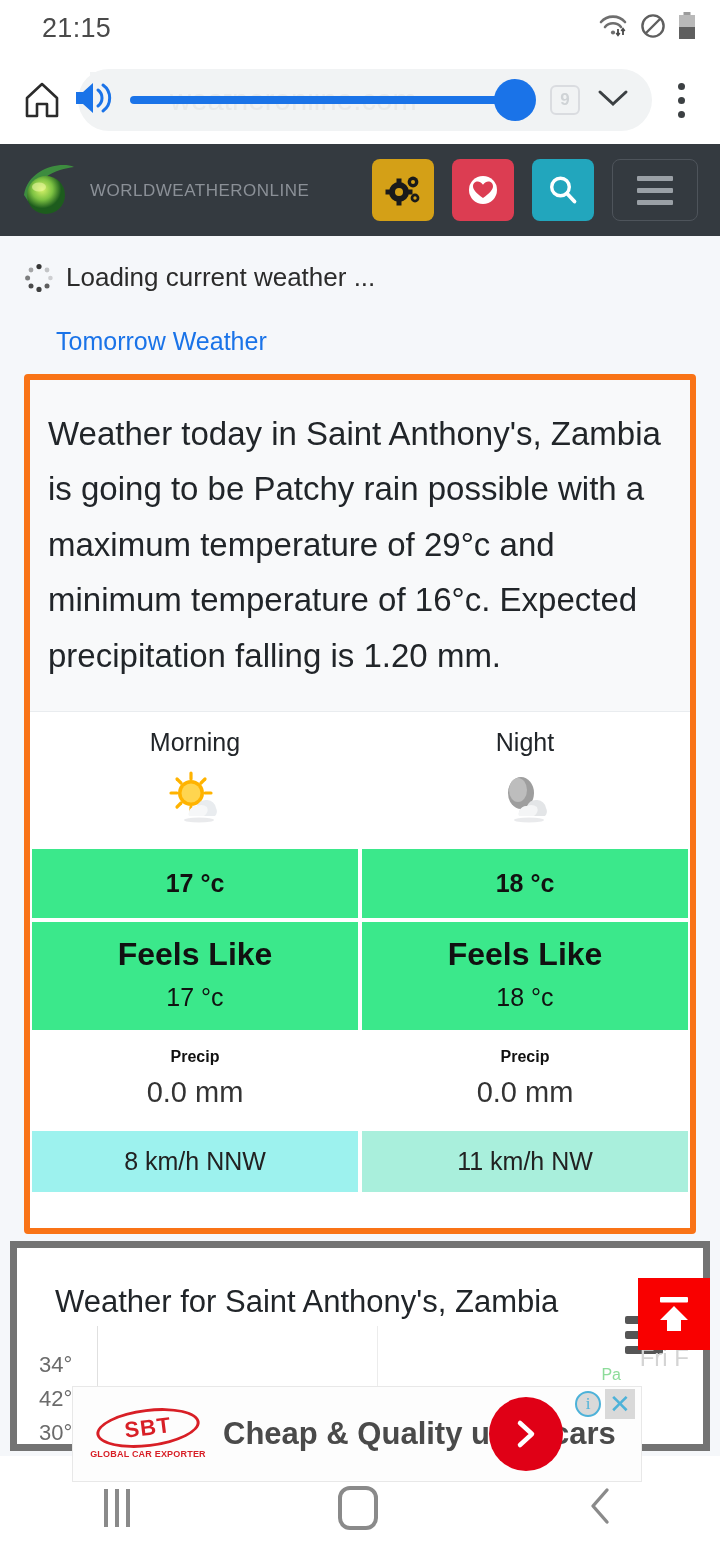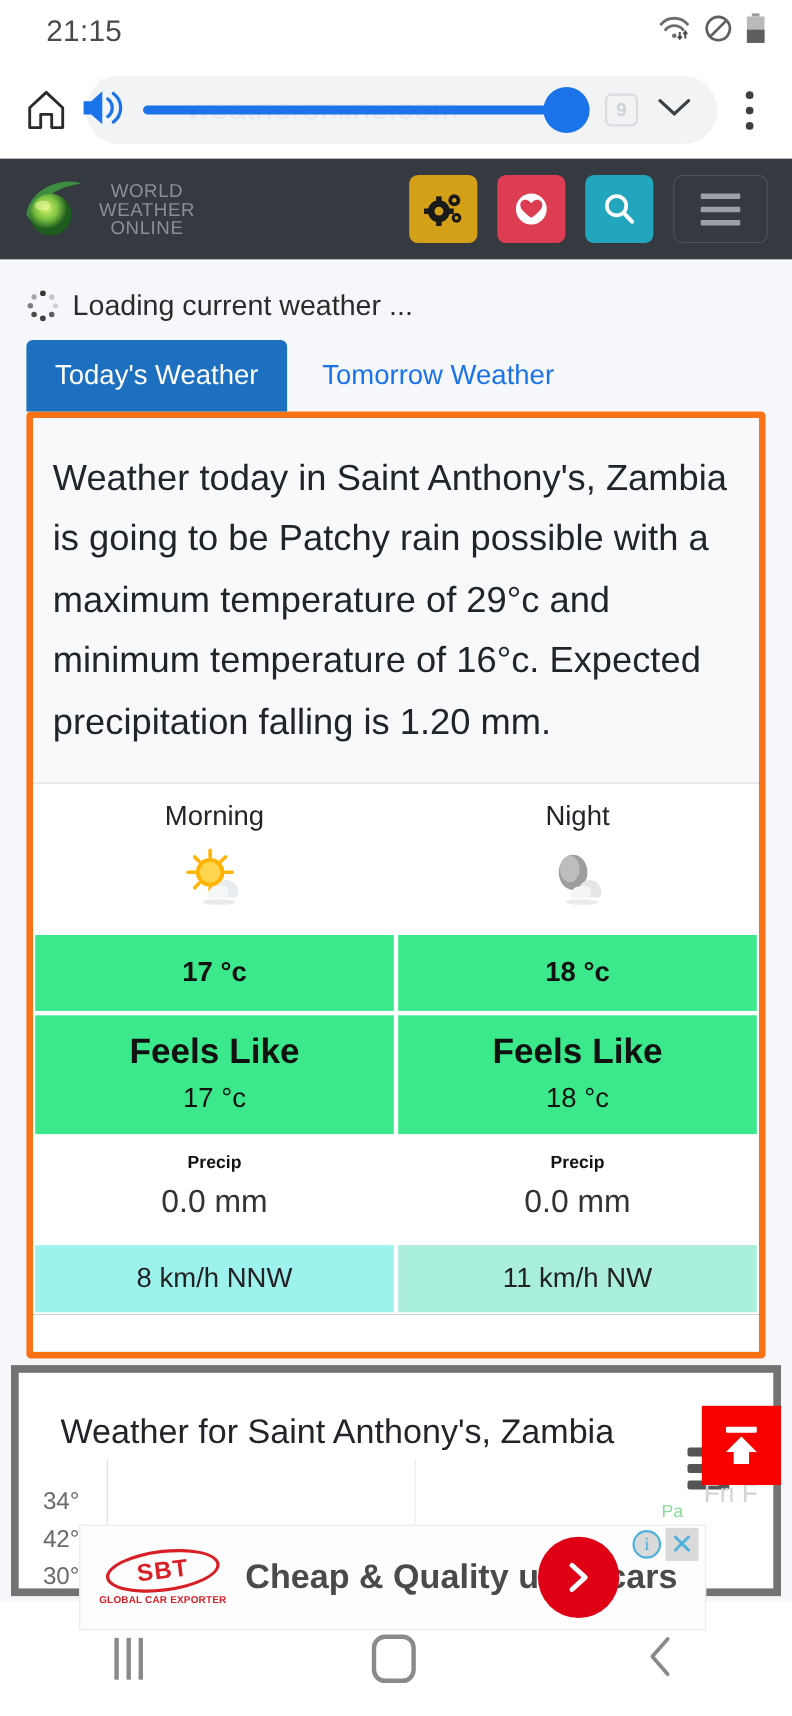--- a/index.html
+++ b/index.html
@@ -66,21 +66,21 @@
     background:#f1f3f4; border-radius:0 0 20px 20px; z-index:1;
   }
 
   
   .site-header {
     height: 92px; background:#343a40;
     display:flex; align-items:center; justify-content:space-between;
     padding: 0 22px 0 18px;
   }
   .logo { display:flex; align-items:center; gap:10px; }
-  .logo-words { display:flex; flex-direction:column; line-height:1.0;text-align:center; }
+  .logo-words { display:flex; line-height:1.0; }
   .logo-words span { font-size:17px; color:#8b9097; letter-spacing:.5px; }
   .hdr-actions { display:flex; align-items:center; gap: 18px; }
   .hbtn {
     width: 62px; height: 62px; border-radius: 8px;
     display:flex; align-items:center; justify-content:center;
   }
   .hbtn.gear { background:#d4a017; }
   .hbtn.fav  { background:#dc3d52; }
   .hbtn.search { background:#22a6bd; }
   .hbtn.menu { background:transparent; border:1px solid #4e545b; width:86px; }
@@ -337,21 +337,20 @@
           <circle cx="15" cy="26.4" r="2.6" fill="#2b2b2b" opacity=".9"></circle>
           <circle cx="7" cy="23" r="2.5" fill="#2b2b2b" opacity=".85"></circle>
           <circle cx="3.6" cy="15" r="2.5" fill="#2b2b2b" opacity=".6"></circle>
           <circle cx="7" cy="7" r="2.4" fill="#2b2b2b" opacity=".4"></circle>
         </svg>
       </span>
       <span>Loading current weather ...</span>
     </div>
 
     <div class="tabs">
-      <div class="tab active">Today's Weather</div>
       <div class="tab inactive">Tomorrow Weather</div>
     </div>
 
     <div class="card">
       <div class="summary">Weather today in Saint Anthony's, Zambia is going to be Patchy rain possible with a maximum temperature of 29°c and minimum temperature of 16°c. Expected precipitation falling is 1.20 mm.</div>
 
       <div class="grid">
         <div class="cell head">Morning</div>
         <div class="cell head">Night</div>
 

